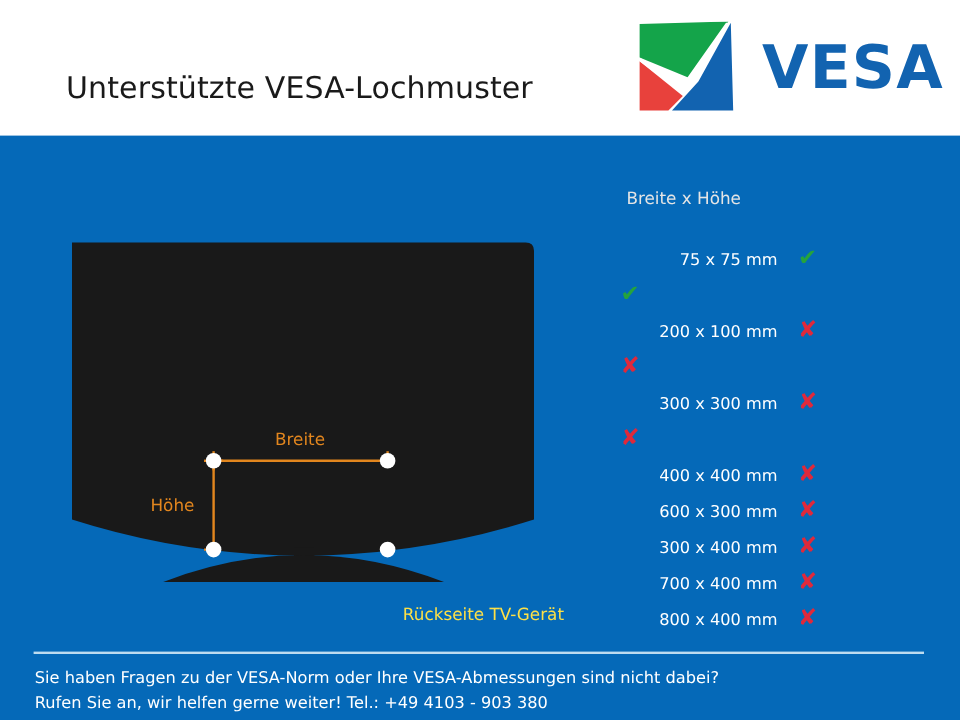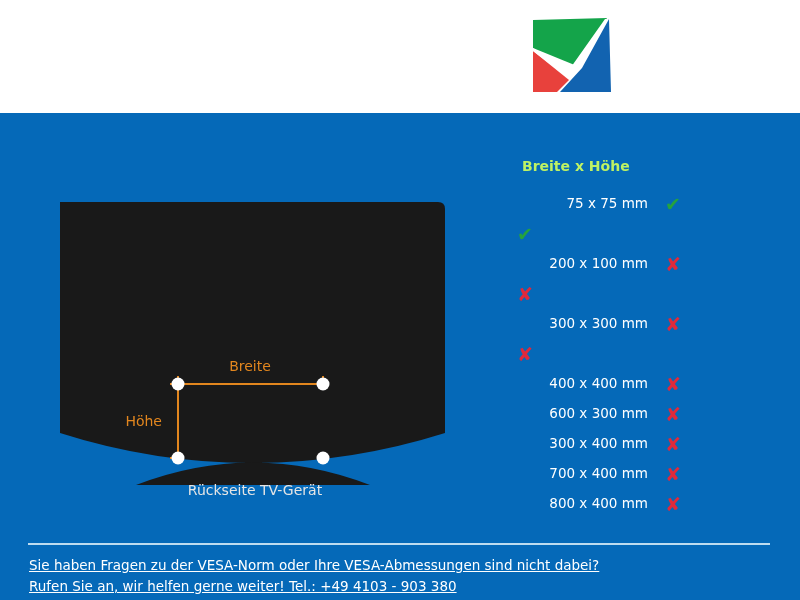--- a/index.html
+++ b/index.html
@@ -76,45 +76,45 @@
   #tv-figure {
     position: absolute;
     left: 40px;
     top: 75px;
     width: 430px;
     height: 300px;
   }
   #tv-caption {
     position: absolute;
     left: 40px;
-    top: 369px;
+    top: 392px;
     width: 430px;
-    text-align: center;
-    color: #e5e5e5;
+    text-align: right;
+    color: #fde047;
     font-size: 14px;
   }
 
   
   #spec-table {
     position: absolute;
     left: 500px;
     top: 45px;
     width: 230px;
   }
   #spec-header {
-    color: #bef264;
+    color: #e5e5e5;
     font-size: 14px;
-    font-weight: bold;
+    font-weight: normal;
     padding-left: 22px;
     margin-bottom: 21px;
     white-space: nowrap;
   }
   .spec-row {
     display: flex;
-    align-items: flex-start;
+    align-items: flex-end;
     height: 30px;
   }
   .spec-label {
     width: 148px;
     text-align: right;
     color: #ffffff;
     font-size: 13.5px;
     white-space: nowrap;
   }
   .spec-mark {
@@ -138,41 +138,43 @@
   }
   #footer-text {
     position: absolute;
     left: 29px;
     top: 442px;
     width: 745px;
     color: #ffffff;
     font-size: 13.5px;
     line-height: 21px;
   }
-  .footer-line { white-space: nowrap; text-decoration: underline; }
+  .footer-line { white-space: nowrap; }
 </style>
 </head>
 <body>
 
 <div id="page">
 
   <div id="header">
 
+    <div id="page-title">Unterstützte VESA-Lochmuster</div>
 
     <div id="vesa-logo">
       <svg id="logo-mark" viewBox="0 0 86 76" xmlns="http://www.w3.org/2000/svg">
 
         <polygon points="6,2 80,0 50,48 6,30" fill="#14A44A"></polygon>
 
         <polygon points="6,33 42,62 30,74 6,74" fill="#E8413C"></polygon>
 
         <polygon points="82,1 84,74 33,74 55,50" fill="#1263B0"></polygon>
 
         <polygon points="6,30 6,33 43,61 81,1 78,1 42,52" fill="#ffffff"></polygon>
       </svg>
+      <div id="logo-word">VESA</div>
     </div>
   </div>
 
   <div id="body-blue">
 
     <svg id="tv-figure" viewBox="0 0 430 300" xmlns="http://www.w3.org/2000/svg">
 
       <path d="M 20,14
                L 398,14
                Q 405,14 405,21

